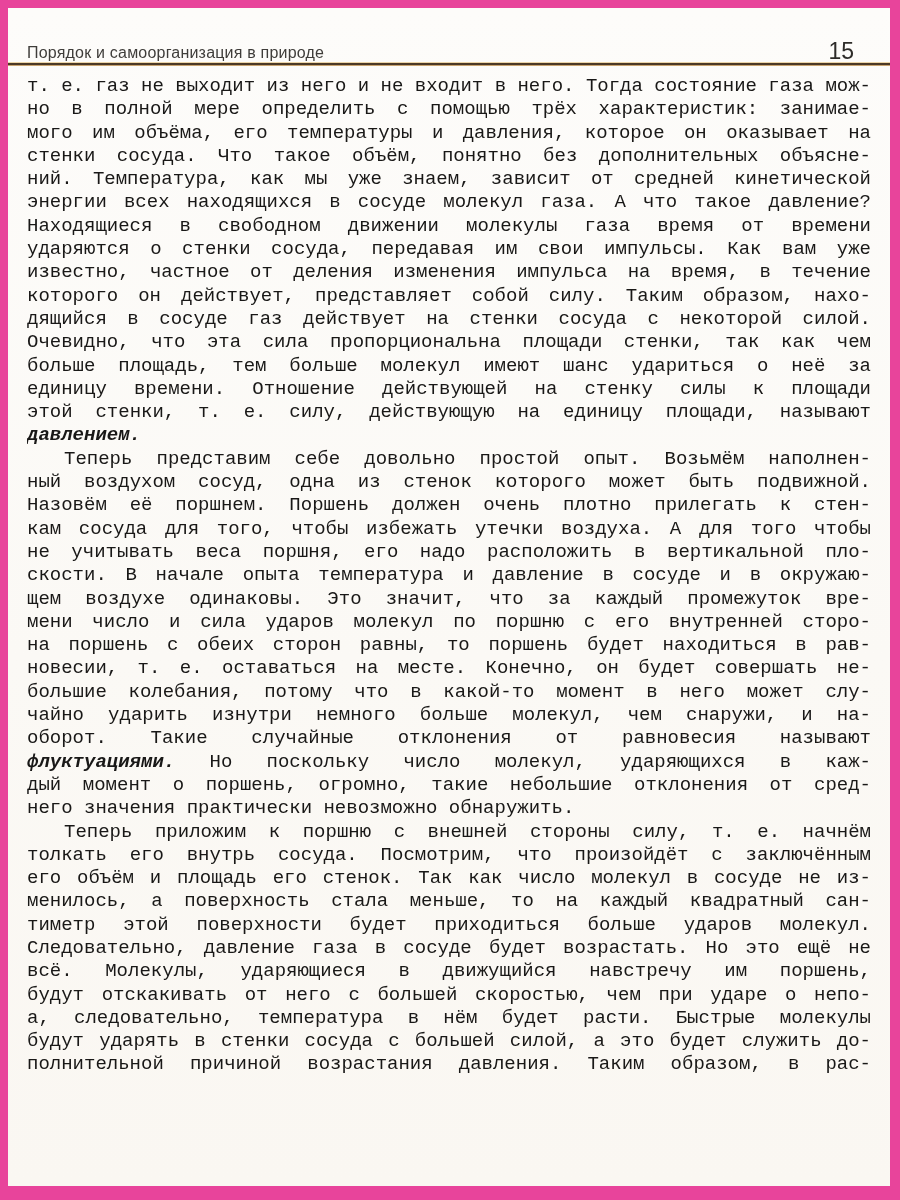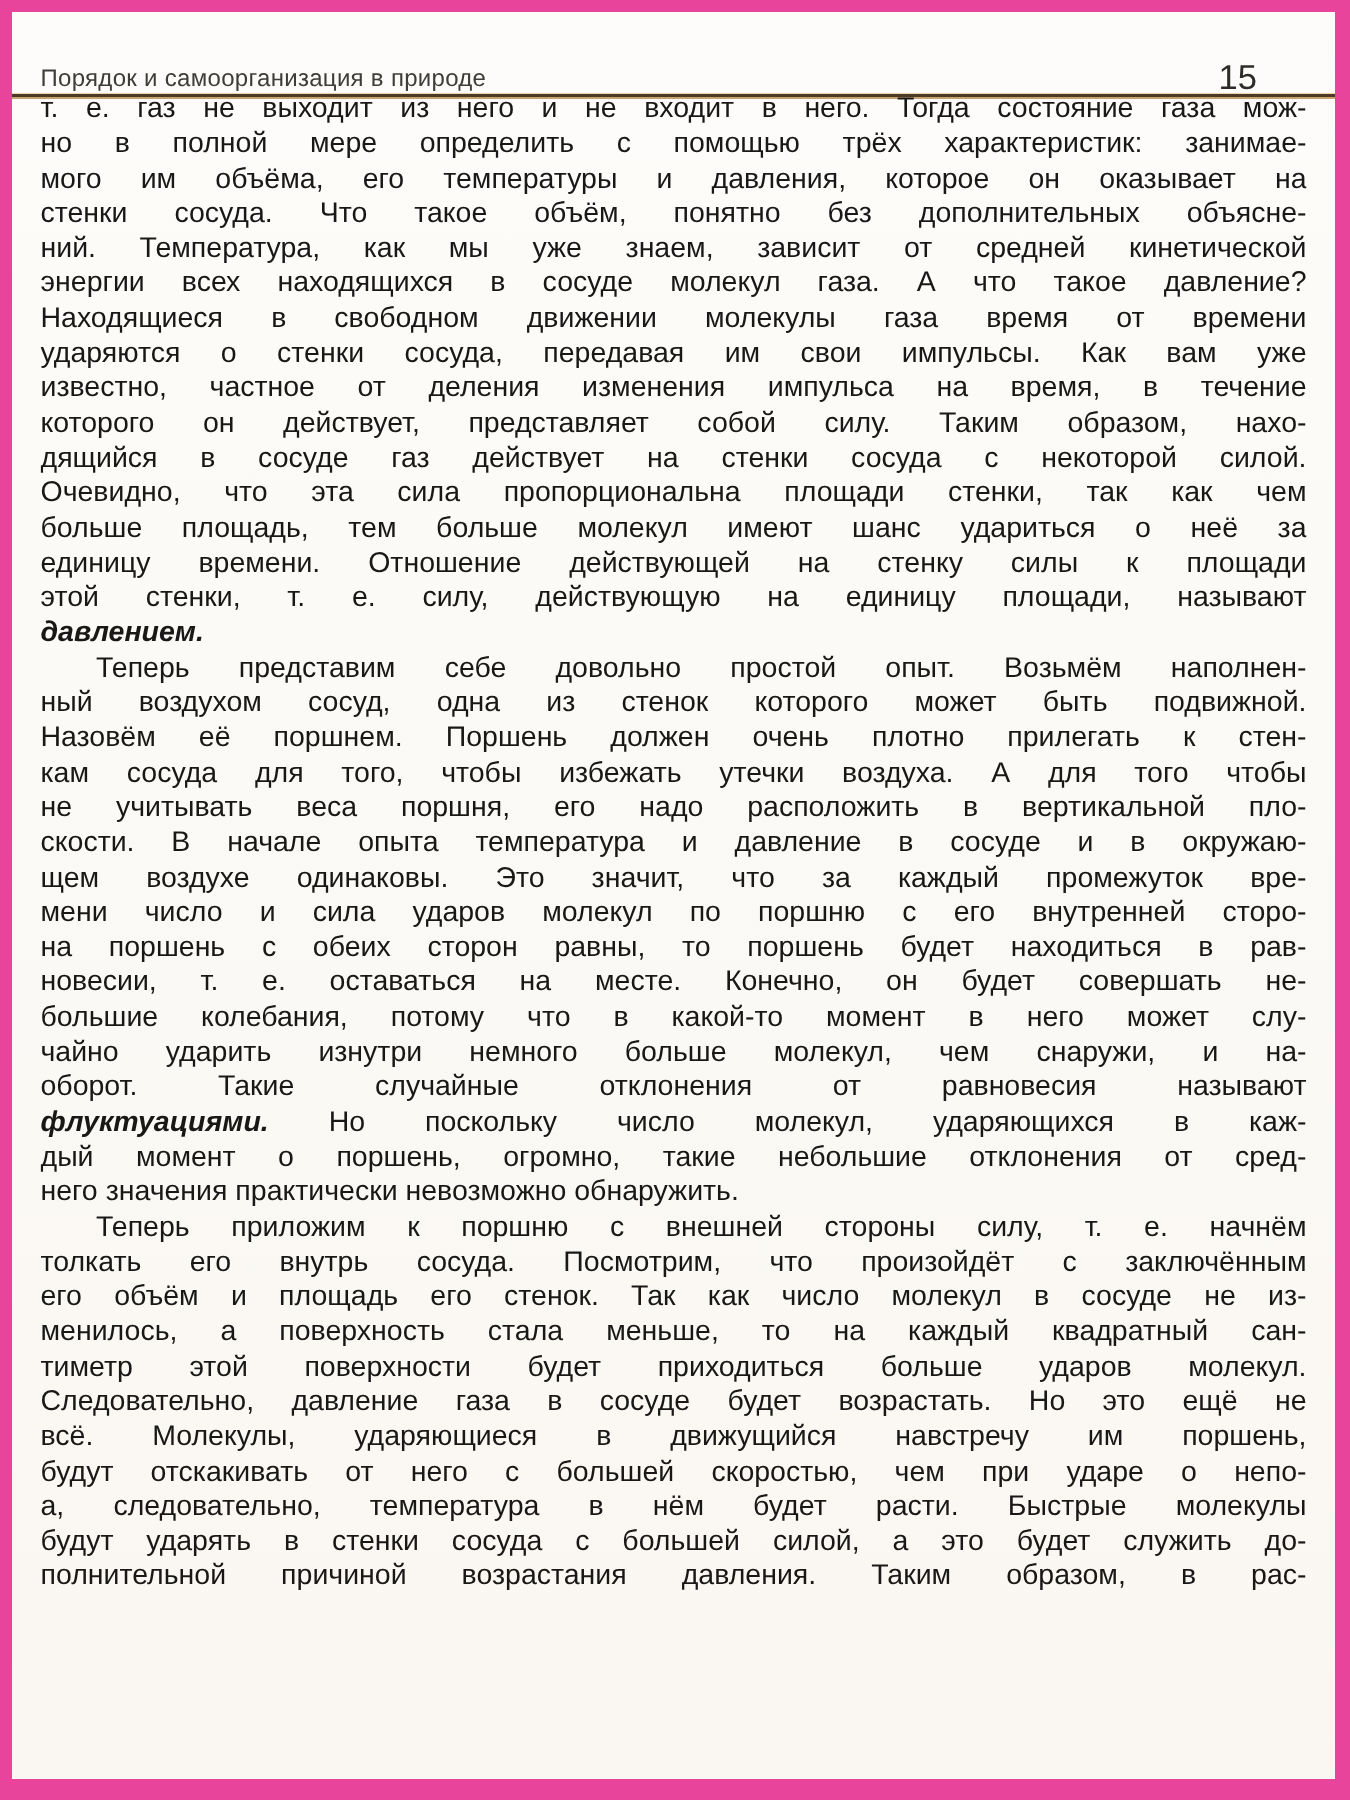--- a/index.html
+++ b/index.html
@@ -20,38 +20,38 @@
   }
   .running-header {
     position: absolute;
     left: 19px; top: 36px;
     font-size: 16px;
     letter-spacing: 0.2px;
     color: var(--header_ink, #3f3d3a);
   }
   .page-number {
     position: absolute;
-    right: 52px; top: 30px;
+    right: 36px; top: 30px;
     font-size: 23px;
     color: #2e2c29;
   }
   .header-rule {
     position: absolute;
     left: 0; right: 0; top: 54px;
     height: 4px;
     background: linear-gradient(
       to bottom,
       var(--rule_light, #ecd5a8) 0, var(--rule_light, #ecd5a8) 1px,
       var(--rule_dark, #4c3a27) 1px, var(--rule_dark, #4c3a27) 3px,
       var(--rule_mid, #c8a36f) 3px, var(--rule_mid, #c8a36f) 4px);
   }
   .body-text {
     position: absolute;
-    left: 19px; right: 19px; top: 53px;
-    font-family: Liberation Sans, sans-serif;
+    left: 19px; right: 19px; top: 67px;
+    font-family: Liberation Mono, monospace;
     font-size: 19px;
     color: var(--ink, #191817);
   }
   .tline {
     height: 23.3px;
     line-height: 23.3px;
     text-align: justify;
     text-align-last: justify;
     overflow: hidden;
     white-space: nowrap;

